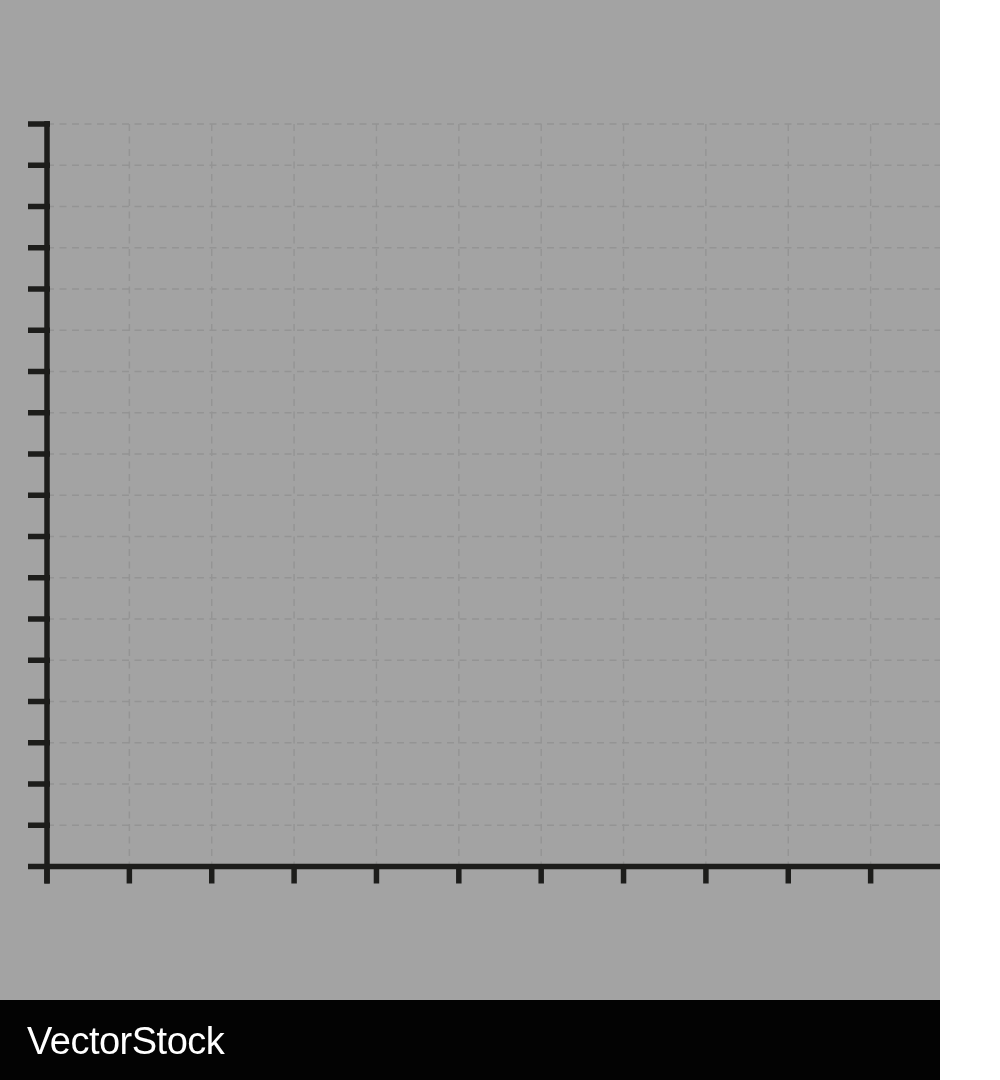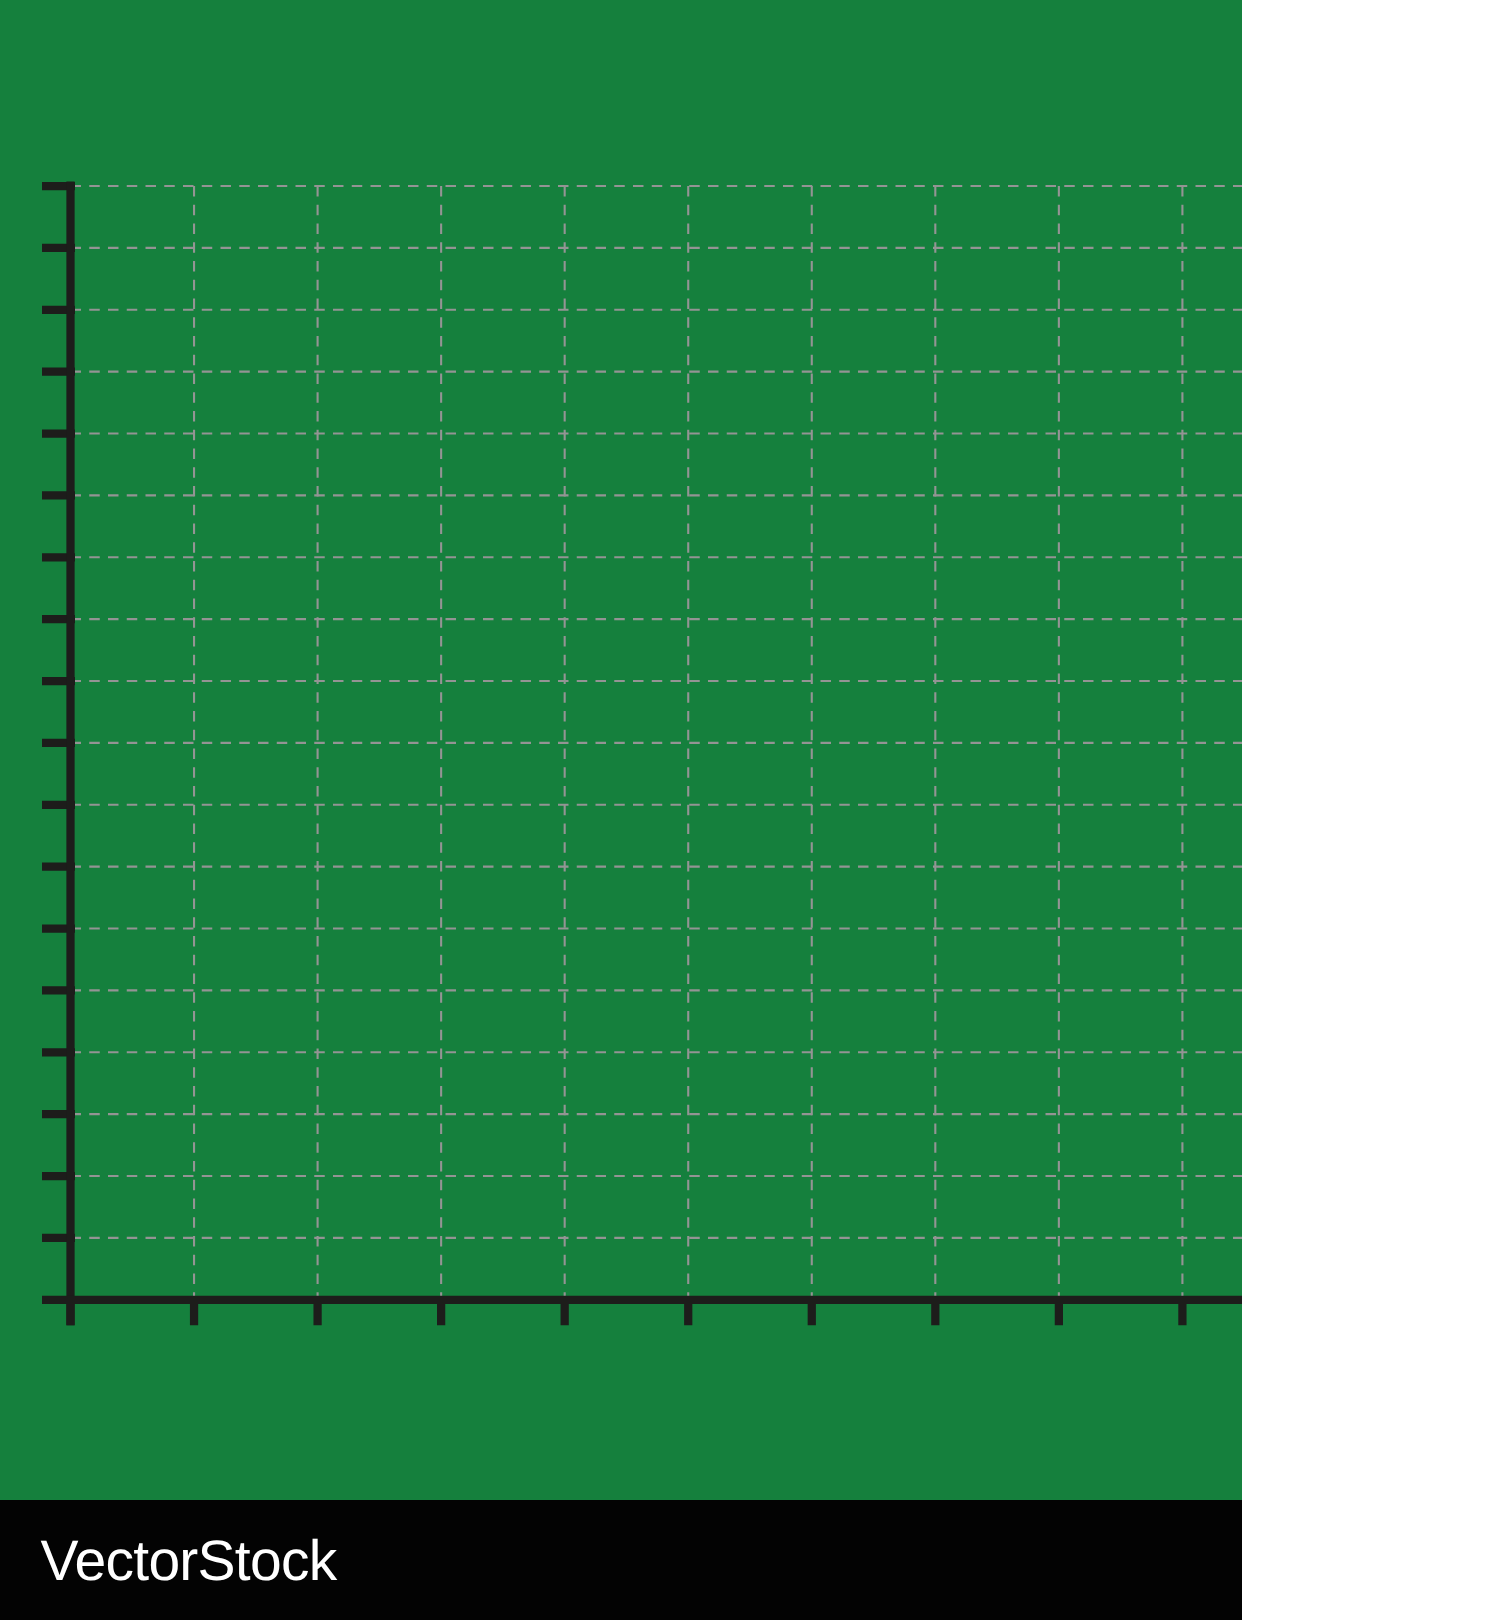--- a/index.html
+++ b/index.html
@@ -3,23 +3,23 @@
 <meta charset="utf-8">
 <style>
   html, body {
     margin: 0;
     padding: 0;
     background: #ffffff;
     font-family: "Liberation Sans", sans-serif;
   }
   .stage {
     position: relative;
-    width: 828px;
+    width: 940px;
     height: 1080px;
-    background: #15803d;
+    background: #a3a3a3;
     overflow: hidden;
   }
   #chart-svg {
     position: absolute;
     left: 0;
     top: 0;
     display: block;
   }
   .watermark-bar {
     position: absolute;

